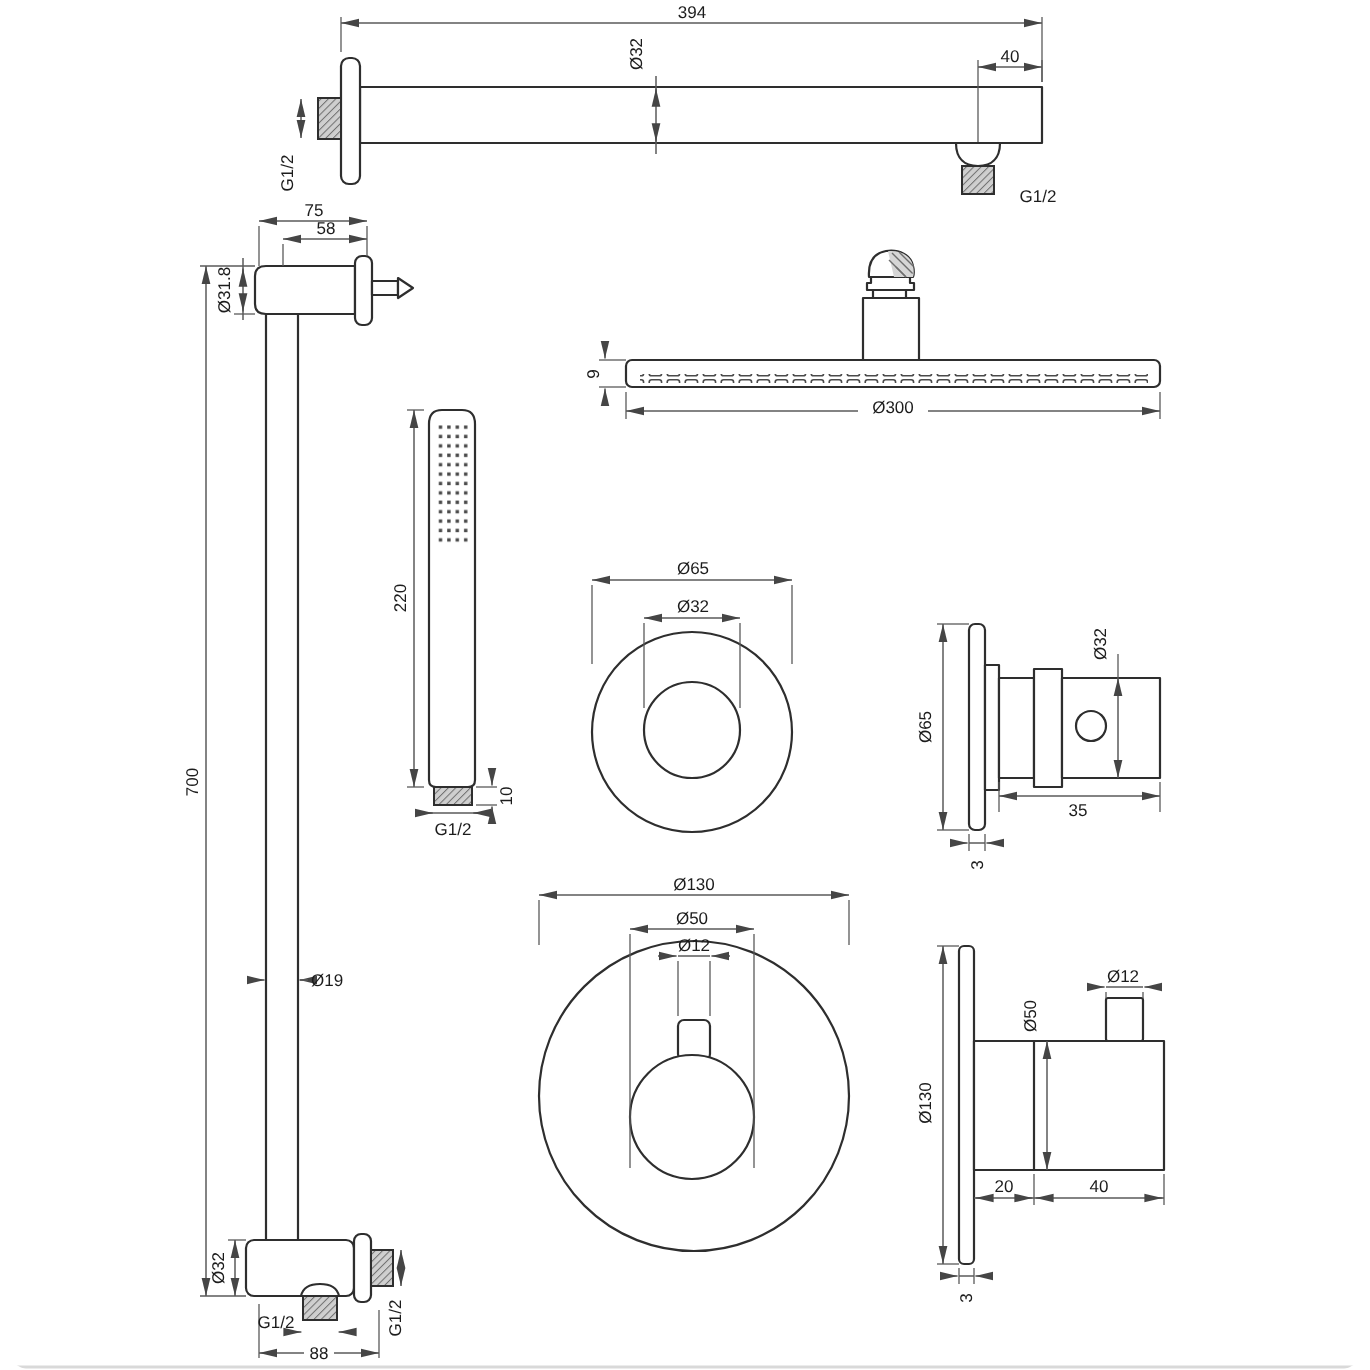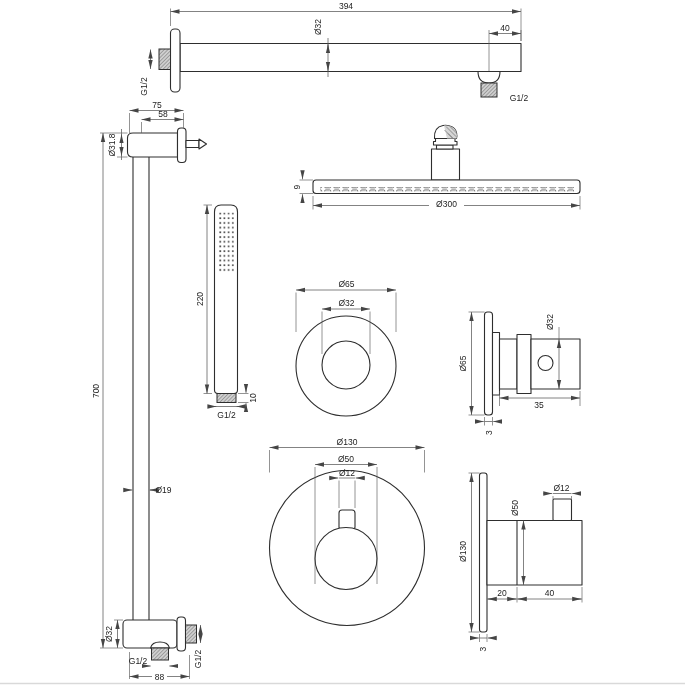--- a/index.html
+++ b/index.html
@@ -1,16 +1,16 @@
 <!DOCTYPE html>
 <html><head>
 <meta charset="utf-8">
 <style>
   html,body{margin:0;padding:0;background:#fff;}
-  #stage{position:relative;width:685px;height:685px;background:#ffffff;overflow:hidden;}
+  #stage{position:relative;width:685px;height:685px;background:#ffffff;overflow:hidden;border-radius:17px;}
   svg{display:block;}
   text{font-family:"Liberation Sans","DejaVu Sans",sans-serif;font-size:8.5px;fill:#1c1c1c;}
   .ol{fill:#ffffff;stroke:#2e2e2e;stroke-width:1.1;stroke-linejoin:round;}
   .oln{fill:none;stroke:#2e2e2e;stroke-width:1.1;stroke-linejoin:round;}
   .thr{fill:url(#hatch);stroke:#2e2e2e;stroke-width:1;}
   .dim{fill:none;stroke:#5a5a5a;stroke-width:0.75;}
   .ext{fill:none;stroke:#5a5a5a;stroke-width:0.65;}
   .wbg{fill:#ffffff;stroke:none;}
   .hl{stroke:#6e6e6e;stroke-width:0.7;}
 </style>

